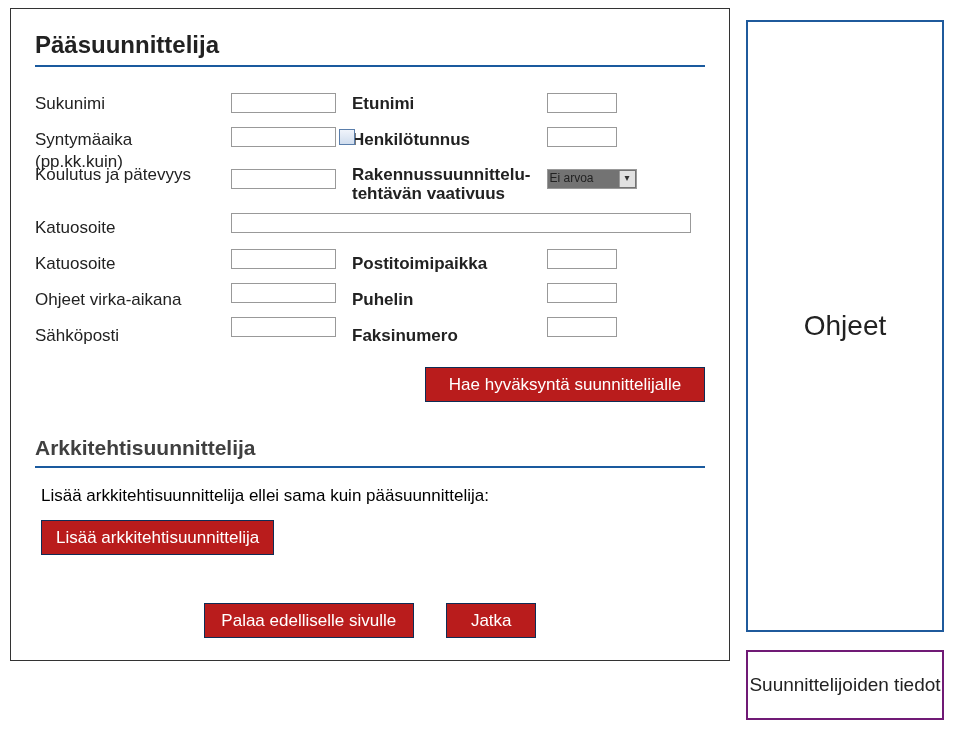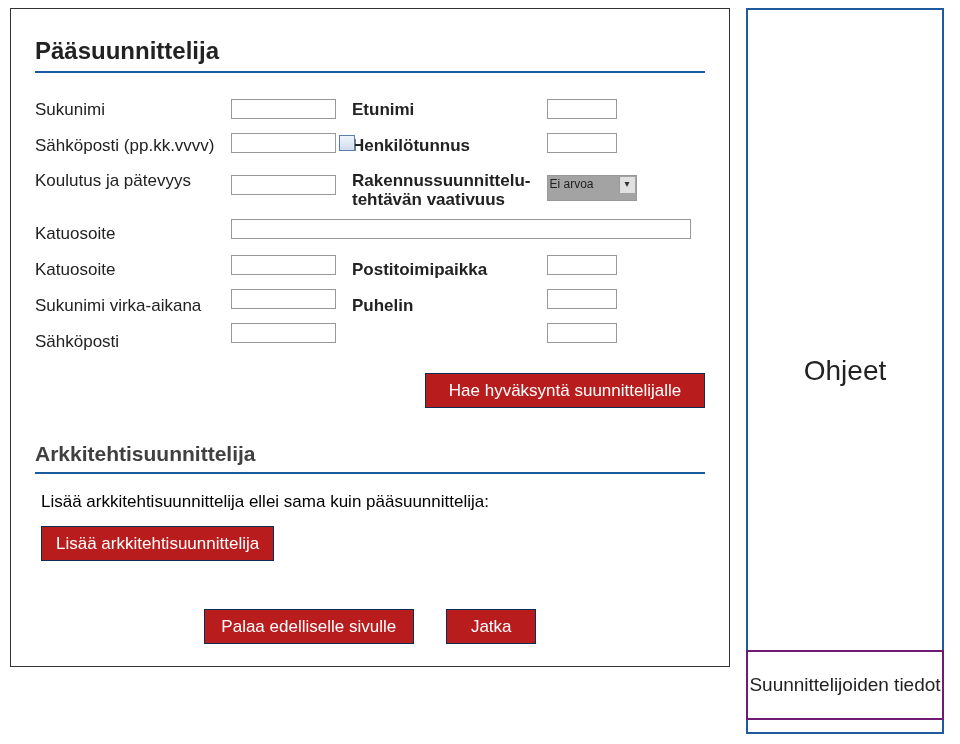--- a/index.html
+++ b/index.html
@@ -16,21 +16,21 @@
     position: absolute;
     left: 10px;
     top: 8px;
     width: 720px;
     border: 1px solid #333;
     padding: 18px 24px 22px 24px;
   }
   .section-title {
     font-size: 24px;
     color: #222;
-    margin: 10px 0 6px 0;
+    margin: 4px 0 6px 0;
   }
   .hr {
     border: none;
     border-top: 2px solid #1a5a9e;
     margin: 0 0 26px 0;
   }
   .form-area {
     display: flex;
     gap: 16px;
     font-size: 17px;
@@ -52,25 +52,25 @@
   .inp-cal { position:relative; }
   .cal-icon {
     position:absolute;
     right:-20px; top:1px;
     width:16px;height:16px;
     border:1px solid #5a7eab;
     background: linear-gradient(#f0f4fb,#d0ddee);
   }
   .select-box {
     border:1px solid #999;
-    height:26px;
+    height:20px;
     width:100%;
     font-size:12px;
     padding:1px 2px;
-    background:#a3a3a3;
+    background:#737373;
     position:relative;
   }
   .select-arrow {
     position:absolute;
     right:1px; top:1px;
     width:16px;height:16px;
     background:#e1e1e1;
     border-left:1px solid #999;
     text-align:center;
     line-height:14px;
@@ -105,23 +105,23 @@
   .arch-btn { }
 
   .nav-row { text-align:center; margin-top:48px; }
   .nav-btn { display:inline-block; margin: 0 14px; }
   .nav-back { min-width:210px; }
   .nav-next { min-width:90px;text-align:center; }
 
   .ohjeet-panel {
     position:absolute;
     left: 746px;
-    top: 8px;
+    top: 20px;
     width: 198px;
-    height: 726px;
+    height: 612px;
     border: 2px solid #1f5a9c;
     display:flex;
     align-items:center;
     justify-content:center;
   }
   .ohjeet-text { font-size:28px; color:#222; }
 
   .footer-box {
     position:absolute;
     left: 746px;
@@ -142,25 +142,25 @@
 <body>
 
 <div class="main-panel">
   <h2 class="section-title">Pääsuunnittelija</h2>
   <hr class="hr">
 
   <div class="form-area">
 
     <div class="col-left-labels">
       <div class="lbl">Sukunimi</div>
-      <div class="lbl">Sähköposti (pp.kk.vvvv)</div>
+      <div class="lbl">Syntymäaika (pp.kk.kuin)</div>
       <div class="lbl-tall">Koulutus ja pätevyys</div>
       <div class="lbl">Katuosoite</div>
       <div class="lbl">Katuosoite</div>
-      <div class="lbl">Sukunimi virka-aikana</div>
+      <div class="lbl">Ohjeet virka-aikana</div>
       <div class="lbl">Sähköposti</div>
     </div>
 
     <div class="col-left-inputs">
       <div class="inp"></div>
       <div class="inp inp-cal">
         <span class="cal-icon"></span>
       </div>
       <div class="spacer-tall">
           <div class="inp" style="margin-top:8px"></div>
@@ -174,20 +174,21 @@
     </div>
 
     <div class="col-right-labels">
       <div class="lbl">Etunimi</div>
       <div class="lbl">Henkilötunnus</div>
       <div class="lbl-tall" style="white-space:pre-line">Rakennussuunnittelu-
 tehtävän vaativuus</div>
       <div class="empty-row"></div>
       <div class="lbl">Postitoimipaikka</div>
       <div class="lbl">Puhelin</div>
+      <div class="lbl">Faksinumero</div>
     </div>
 
     <div class="col-right-inputs">
       <div class="inp" style="width:70px"></div>
       <div class="inp" style="width:70px"></div>
       <div class="spacer-tall">
         <div class="select-box" style="width:90px;margin-top:8px">
           <span>Ei arvoa</span>
           <span class="select-arrow">▾</span>
         </div>

